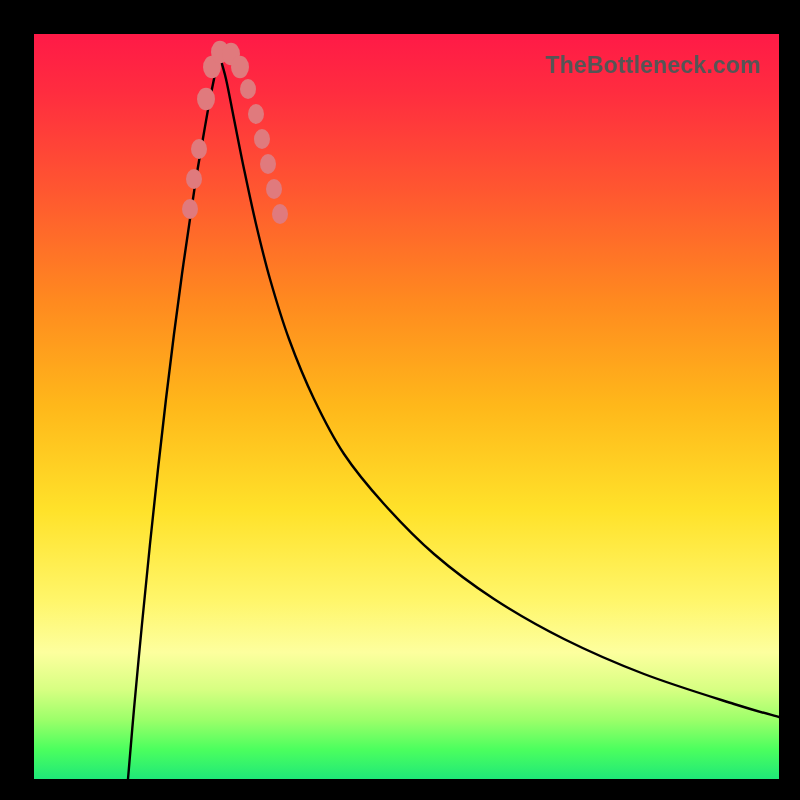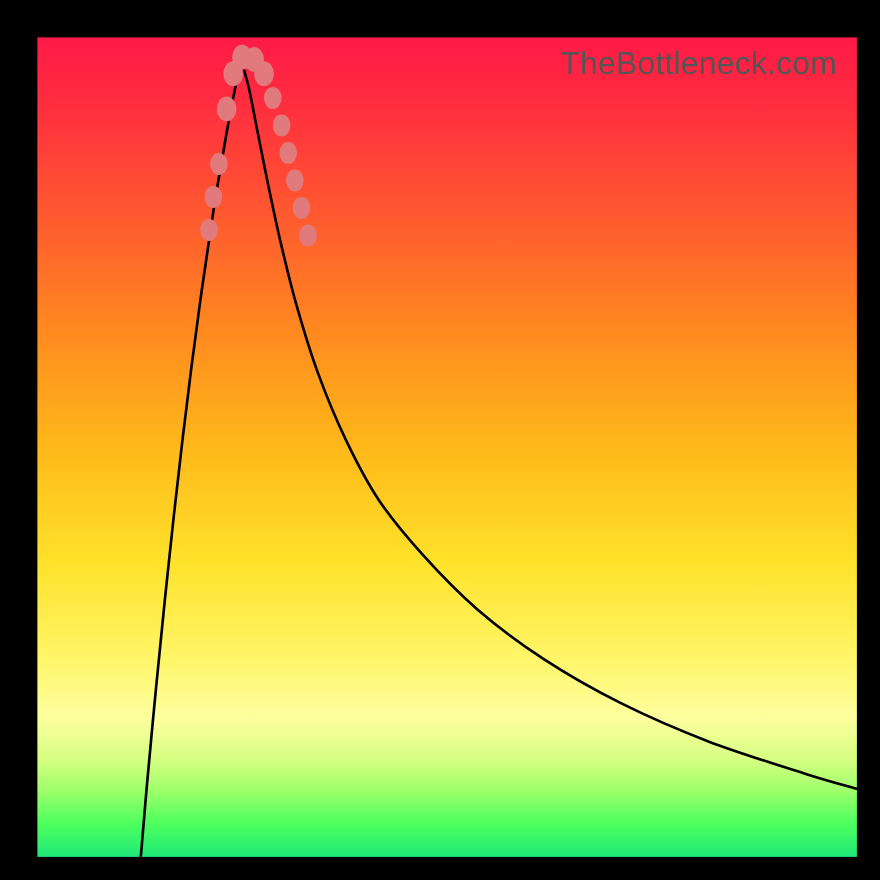--- a/index.html
+++ b/index.html
@@ -34,25 +34,25 @@
       #fff66a 76%,
       #fdff9e 83%,
       #d7ff82 88%,
       #9dff6a 92%,
       #4cff5e 96%,
       #1fe878 100%
     );
   }
   .attribution {
     position: absolute;
-    top: 8px;
+    top: 18px;
     right: 18px;
     color: #555;
-    font-size: 29px;
-    font-weight: 400;
+    font-size: 23px;
+    font-weight: 700;
     letter-spacing: 0.2px;
     user-select: none;
   }
   svg.curves {
     position: absolute;
     left: 0;
     top: 0;
     width: 745px;
     height: 745px;
     overflow: visible;

